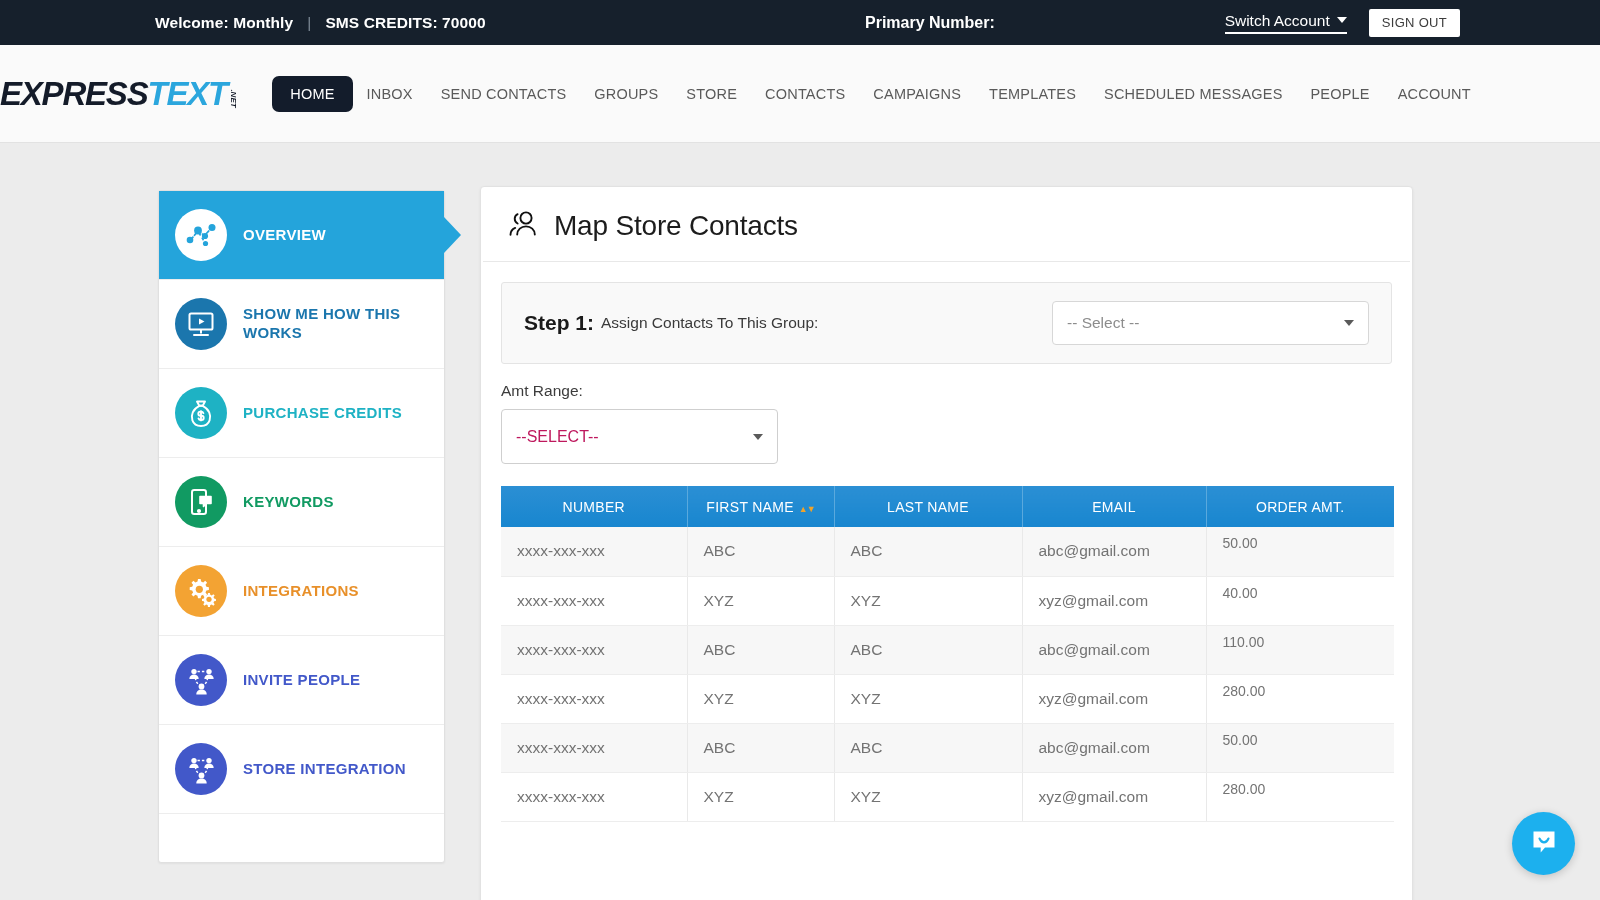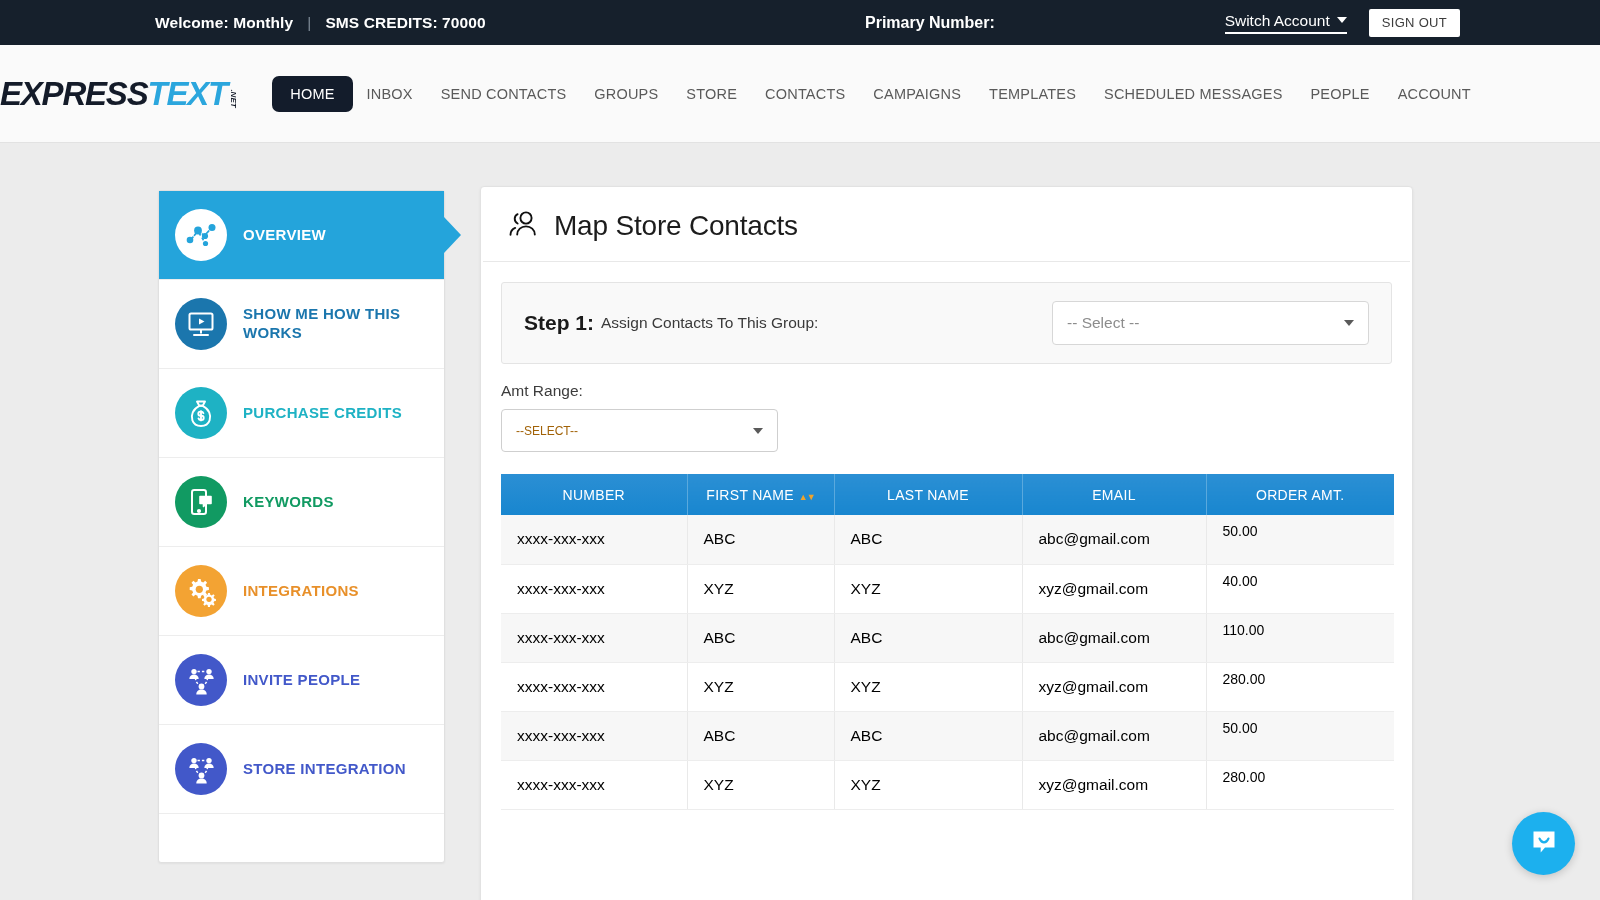--- a/index.html
+++ b/index.html
@@ -141,38 +141,38 @@
     background: linear-gradient(#4fa81a, #3f930f);
     border: 1px solid #3a8a0d; border-radius: 4px;
     color: #fff; font-size: 15px; font-weight: 700; letter-spacing: .4px;
     font-family: "Liberation Sans", sans-serif; cursor: pointer;
     text-shadow: 0 1px 1px rgba(0,0,0,.25);
   }
 
   .amt-block { padding: 18px 20px 0; }
   .amt-label { font-size: 15.5px; color: #3c3c3c; margin-bottom: 9px; }
   .amt-select {
-    width: 277px; height: 43px; border: 1px solid #cfcfcf; border-radius: 4px;
+    width: 277px; height: 55px; border: 1px solid #cfcfcf; border-radius: 4px;
     background: #fff; display: flex; align-items: center; padding: 0 14px;
-    font-size: 12px; color: #a16207; position: relative; cursor: pointer;
+    font-size: 16px; color: #be185d; position: relative; cursor: pointer;
   }
 
   
   .table-wrap { padding: 22px 20px 0; }
   table { width: 100%; border-collapse: collapse; table-layout: fixed; }
   thead th {
     background: linear-gradient(#2b8fd4, #1886cf);
     color: #fff; font-size: 14px; font-weight: 400; letter-spacing: .3px;
     height: 41px; text-align: center; border-right: 1px solid #5aa9dd;
     white-space: nowrap; cursor: pointer;
   }
   thead th:last-child { border-right: none; }
   .sort-ind { color: #f0a32b; font-size: 9px; margin-left: 5px; letter-spacing: -1px; }
   tbody td {
-    font-size: 15.5px; color: #000000; height: 49px;
+    font-size: 15.5px; color: #737373; height: 49px;
     padding: 0 16px; border-right: 1px solid #e9e9e9;
     border-bottom: 1px solid #ededed; vertical-align: middle;
   }
   tbody td:last-child { border-right: none; }
   tbody tr:nth-child(odd) { background: #f7f7f7; }
   tbody tr:nth-child(even) { background: #ffffff; }
   tbody tr:last-child td { border-bottom: 1px solid #ededed; }
   td.amt { font-size: 14px; vertical-align: top; padding-top: 8px; }
   col.c-num { width: 186px; }
   col.c-fn  { width: 147px; }

